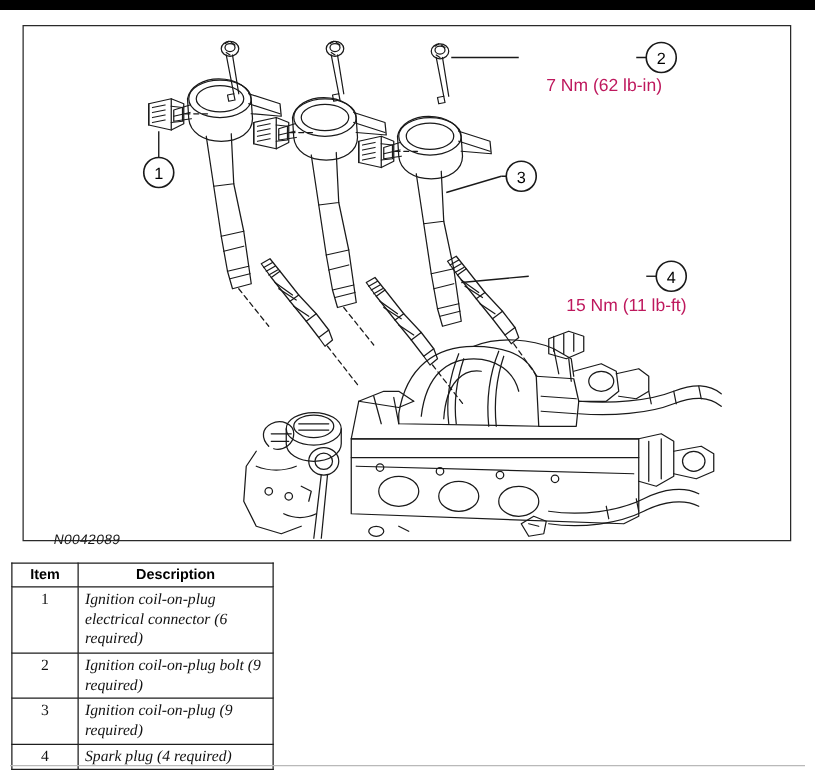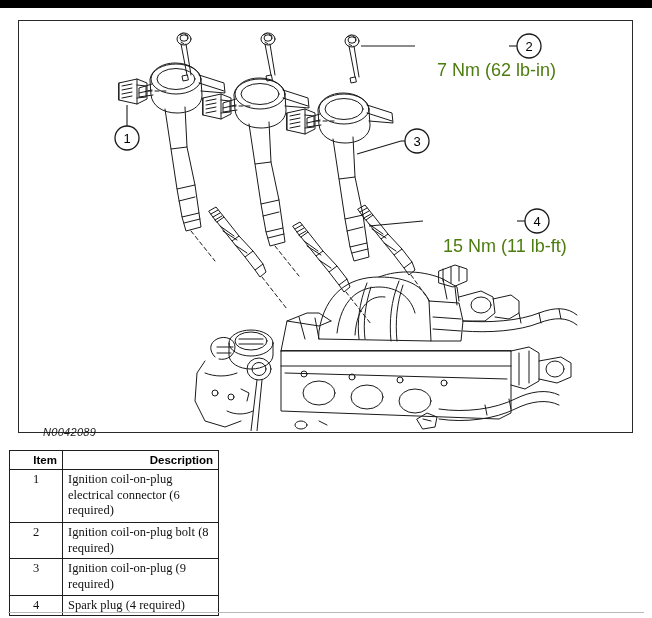--- a/index.html
+++ b/index.html
@@ -39,62 +39,63 @@
     left: 24px;
     top: 405px;
     font-size: 11px;
     letter-spacing: 0.3px;
     color: #1a1a1a;
     font-family: "Liberation Sans", sans-serif;
     font-style: italic;
   }
   .callout-text {
     position: absolute;
-    font-size: 18px;
-    color: #4d7c0f;
+    font-size: 14px;
+    color: #be185d;
     font-family: "Liberation Sans", sans-serif;
     white-space: nowrap;
   }
   #torque-1-text { left: 418px; top: 39px; }
-  #torque-2-text { left: 424px; top: 215px; }
+  #torque-2-text { left: 434px; top: 215px; }
 
   #parts-table {
     position: absolute;
     left: 9px;
     top: 450px;
     width: 210px;
     border-collapse: collapse;
     table-layout: fixed;
     background: #ffffff;
   }
   #parts-table th, #parts-table td {
     border: 1px solid #1e1e1e;
     padding: 2px 5px;
     vertical-align: top;
   }
   #parts-table th {
     font-family: "Liberation Sans", sans-serif;
     font-weight: bold;
     font-size: 11.5px;
-    text-align: right;
+    text-align: center;
     color: #000;
     padding: 3px 5px;
   }
-  #parts-table th.col-item { text-align: right; width: 42px; margin-top: 48px; }
+  #parts-table th.col-item { text-align: center; width: 42px; margin-top: 48px; }
   #parts-table td.cell-item {
     text-align: center;
     font-family: "Liberation Serif", serif;
     font-size: 12.5px;
     color: #111;
   }
   #parts-table td.cell-desc {
     font-family: "Liberation Serif", serif;
     font-size: 12.5px;
     line-height: 1.25;
     color: #111;
+    font-style: italic;
   }
   .row-tall td { height: 48px; }
   .row-mid td { height: 30px; }
   #bottom-rule {
     position: absolute;
     left: 8px;
     top: 612px;
     width: 636px;
     height: 1px;
     background: #b9b9b9;
@@ -387,21 +388,21 @@
       <th>Description</th>
     </tr>
   </thead>
   <tbody>
     <tr class="row-tall">
       <td class="cell-item">1</td>
       <td class="cell-desc">Ignition coil-on-plug electrical connector (6 required)</td>
     </tr>
     <tr class="row-mid">
       <td class="cell-item">2</td>
-      <td class="cell-desc">Ignition coil-on-plug bolt (8 required)</td>
+      <td class="cell-desc">Ignition coil-on-plug bolt (9 required)</td>
     </tr>
     <tr class="row-mid">
       <td class="cell-item">3</td>
       <td class="cell-desc">Ignition coil-on-plug (9 required)</td>
     </tr>
     <tr>
       <td class="cell-item">4</td>
       <td class="cell-desc">Spark plug (4 required)</td>
     </tr>
   </tbody>

